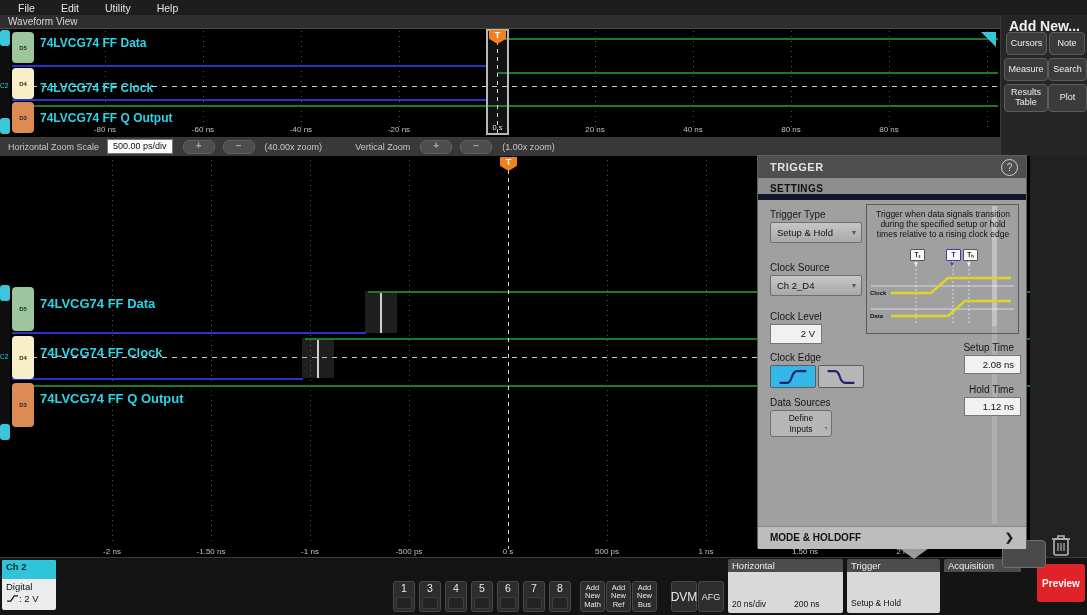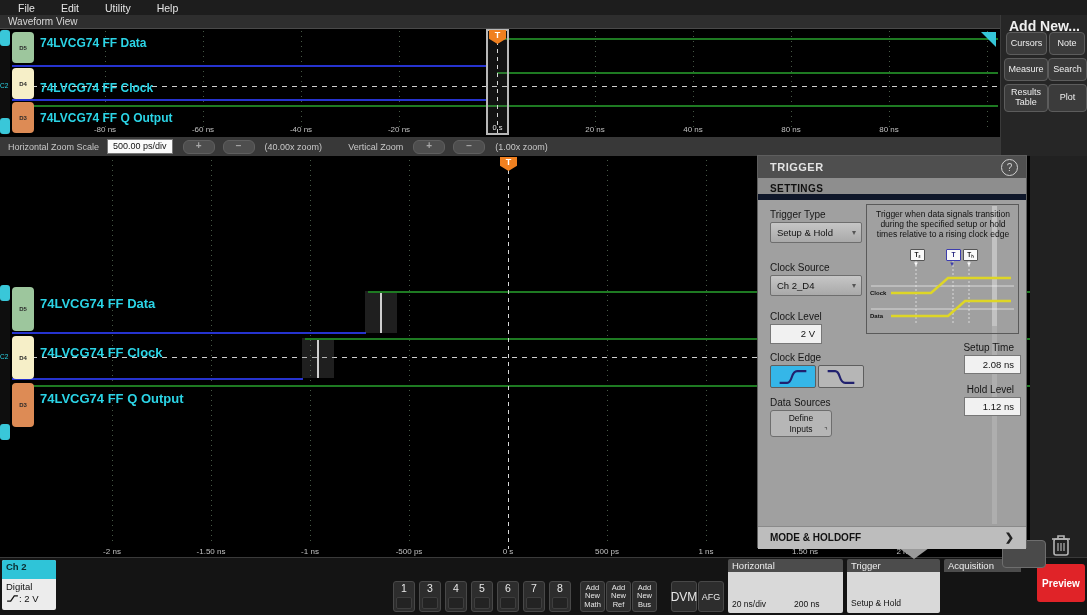--- a/index.html
+++ b/index.html
@@ -150,21 +150,21 @@
 
     <div id="ov-flag"></div>
   </div>
 
   <div class="abs" id="zoombar">
     <span style="margin-left:8px">Horizontal Zoom Scale</span>
     <span class="zb-input" style="margin-left:8px">500.00 ps/div</span>
     <span class="zb-btn" style="margin-left:10px">+</span>
     <span class="zb-btn" style="margin-left:8px">−</span>
     <span style="margin-left:10px">(40.00x zoom)</span>
-    <span style="margin-left:26px">Vertical Zoom</span>
+    <span style="margin-left:33px">Vertical Zoom</span>
     <span class="zb-btn" style="margin-left:10px">+</span>
     <span class="zb-btn" style="margin-left:8px">−</span>
     <span style="margin-left:10px">(1.00x zoom)</span>
     <span id="zb-collapse">⌄</span>
   </div>
 
   <div class="abs" id="mainview">
     <div class="gridv" style="left:112px;top:4px;height:382px"></div>
     <div class="gridv" style="left:211px;top:4px;height:382px"></div>
     <div class="gridv" style="left:310px;top:4px;height:382px"></div>
@@ -297,21 +297,21 @@
         <div class="tag" style="left:43px;top:0"><span>Tₛ</span><span class="pt">▼</span></div>
         <div class="tag t-main" style="left:79px;top:0"><span>T</span><span class="pt">▼</span></div>
         <div class="tag" style="left:96px;top:0"><span>Tₕ</span><span class="pt">▼</span></div>
         <div class="diag-lbl" style="left:3px;top:41px">Clock</div>
         <div class="diag-lbl" style="left:3px;top:64px">Data</div>
       </div>
     </div>
 
     <div class="tp-label" style="right:12px;top:186px">Setup Time</div>
     <div class="tp-input" style="left:206px;top:199px;width:57px;height:19px">2.08 ns</div>
-    <div class="tp-label" style="right:12px;top:228px">Hold Level</div>
+    <div class="tp-label" style="right:12px;top:228px">Hold Time</div>
     <div class="tp-input" style="left:206px;top:241px;width:57px;height:19px">1.12 ns</div>
 
     <div id="tp-mode">
       <span class="lbl">MODE &amp; HOLDOFF</span>
       <span class="chv">❯</span>
     </div>
   </div>
   <div class="abs" id="tp-pointer"></div>
 
   <div class="abs" id="bottombar">

